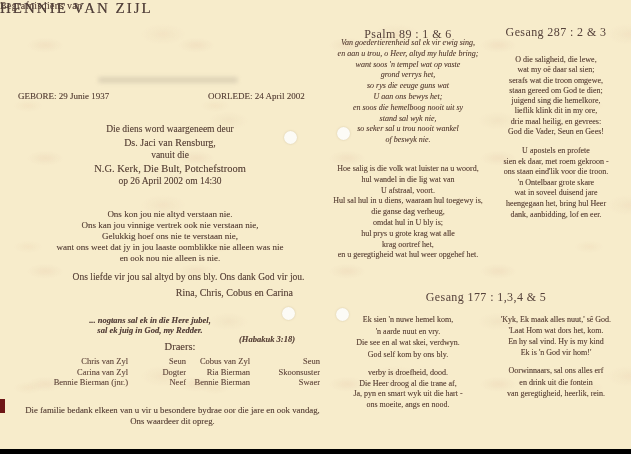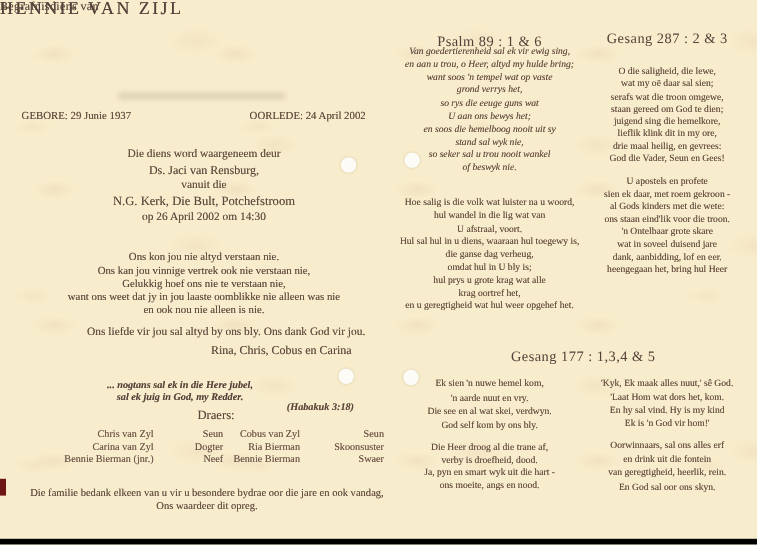--- a/index.html
+++ b/index.html
@@ -119,52 +119,50 @@
       <div class="ln">serafs wat die troon omgewe,</div>
       <div class="ln">staan gereed om God te dien;</div>
       <div class="ln">juigend sing die hemelkore,</div>
       <div class="ln">lieflik klink dit in my ore,</div>
       <div class="ln">drie maal heilig, en gevrees:</div>
       <div class="ln">God die Vader, Seun en Gees!</div>
     </div>
   <div class="abs center hymn stanza" style="left:481px;top:146px;width:150px;line-height:10.6px;">
       <div class="ln">U apostels en profete</div>
       <div class="ln">sien ek daar, met roem gekroon -</div>
-      <div class="ln">al Gods kinders met die wete:</div>
       <div class="ln">ons staan eind'lik voor die troon.</div>
       <div class="ln">'n Ontelbaar grote skare</div>
       <div class="ln">wat in soveel duisend jare</div>
+      <div class="ln">heengegaan het, bring hul Heer</div>
       <div class="ln">dank, aanbidding, lof en eer.</div>
-      <div class="ln">heengegaan het, bring hul Heer</div>
     </div>
 
   <div class="abs center hdr" style="left:336px;top:290px;width:300px;">Gesang 177 : 1,3,4 &amp; 5</div>
   <div class="abs center hymn stanza" style="left:333px;top:314px;width:150px;line-height:11.5px;">
       <div class="ln">Ek sien 'n nuwe hemel kom,</div>
       <div class="ln">'n aarde nuut en vry.</div>
       <div class="ln">Die see en al wat skei, verdwyn.</div>
       <div class="ln">God self kom by ons bly.</div>
     </div>
   <div class="abs center hymn stanza" style="left:333px;top:368px;width:150px;line-height:10.5px;">
+      <div class="ln">verby is droefheid, dood.</div>
       <div class="ln">Die Heer droog al die trane af,</div>
-      <div class="ln">verby is droefheid, dood.</div>
       <div class="ln">Ja, pyn en smart wyk uit die hart -</div>
       <div class="ln">ons moeite, angs en nood.</div>
     </div>
   <div class="abs center hymn stanza" style="left:481px;top:314px;width:150px;line-height:11px;">
       <div class="ln">'Kyk, Ek maak alles nuut,' sê God.</div>
       <div class="ln">'Laat Hom wat dors het, kom.</div>
       <div class="ln">En hy sal vind. Hy is my kind</div>
       <div class="ln">Ek is 'n God vir hom!'</div>
     </div>
   <div class="abs center hymn stanza" style="left:481px;top:365px;width:150px;line-height:11.5px;">
       <div class="ln">Oorwinnaars, sal ons alles erf</div>
       <div class="ln">en drink uit die fontein</div>
       <div class="ln">van geregtigheid, heerlik, rein.</div>
-      <div class="ln">En God sal oor ons skyn.</div>
     </div>
 
   <div class="hole" style="left:284px;top:131px;"></div>
   <div class="hole" style="left:337px;top:127px;"></div>
   <div class="hole" style="left:282px;top:307px;"></div>
   <div class="hole" style="left:336px;top:308px;"></div>
 
   <div class="abs" style="left:0;top:399px;width:5px;height:14px;background:#6e1616;"></div>
   <div class="abs" style="left:0;bottom:0;width:631px;height:5px;background:#000;"></div>
 </div>

